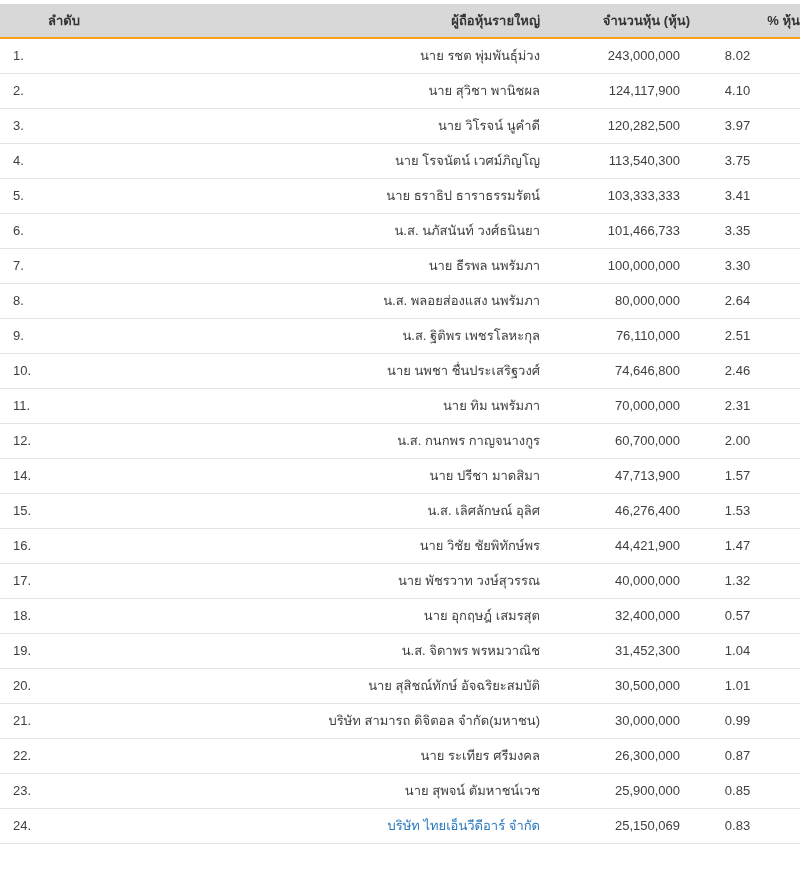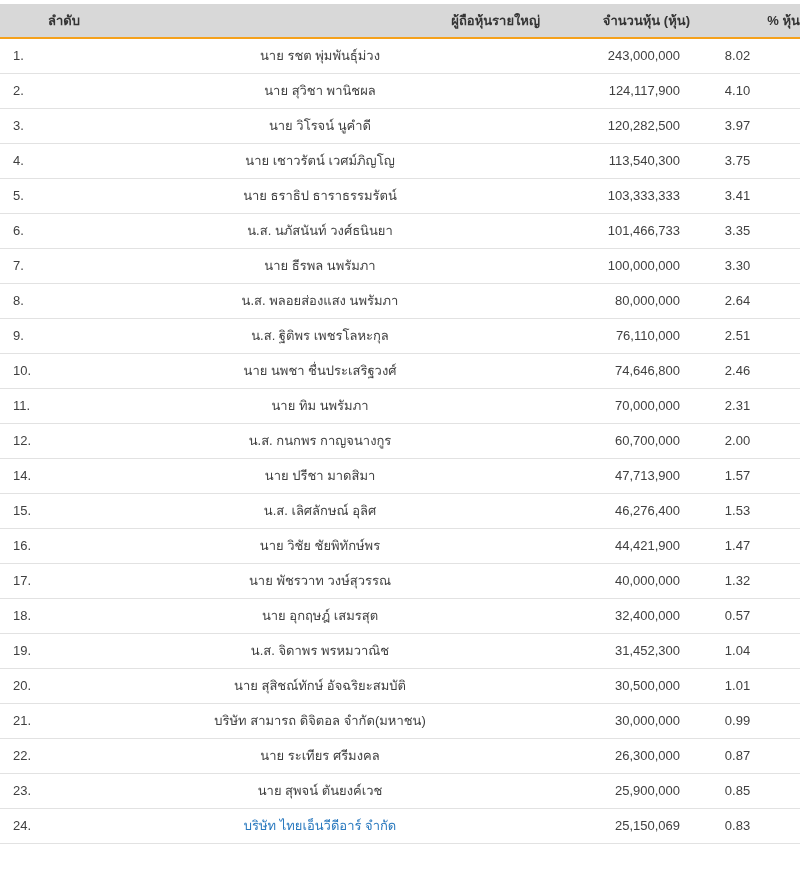--- a/index.html
+++ b/index.html
@@ -39,21 +39,21 @@
     border-bottom: 1px solid var(--row-border, #e2e2e2);
     font-size: 13px;
     color: var(--text, #3f3f3f);
     padding: 0;
     vertical-align: middle;
     line-height: 1.3;
     white-space: nowrap;
     overflow: hidden;
   }
   td.col-rank    { text-align: left;  padding-left: 13px; }
-  td.col-name    { text-align: center;  padding-left: 20px; }
+  td.col-name    { text-align: right;  padding-left: 20px; }
   td.col-shares  { text-align: right; padding-right: 10px; }
   td.col-percent { text-align: center; padding-right: 15px; }
 
   td.col-name a {
     color: var(--link-blue, #2878be);
     text-decoration: none;
     cursor: pointer;
   }
 </style>
 </head>
@@ -88,21 +88,21 @@
         <td class="col-percent">4.10</td>
       </tr>
       <tr>
         <td class="col-rank">3.</td>
         <td class="col-name">นาย วิโรจน์ นูคำดี</td>
         <td class="col-shares">120,282,500</td>
         <td class="col-percent">3.97</td>
       </tr>
       <tr>
         <td class="col-rank">4.</td>
-        <td class="col-name">นาย เชาวรัตน์ เวศม์ภิญโญ</td>
+        <td class="col-name">นาย โรจนัตน์ เวศม์ภิญโญ</td>
         <td class="col-shares">113,540,300</td>
         <td class="col-percent">3.75</td>
       </tr>
       <tr>
         <td class="col-rank">5.</td>
         <td class="col-name">นาย ธราธิป ธาราธรรมรัตน์</td>
         <td class="col-shares">103,333,333</td>
         <td class="col-percent">3.41</td>
       </tr>
       <tr>
@@ -196,21 +196,21 @@
         <td class="col-percent">0.99</td>
       </tr>
       <tr>
         <td class="col-rank">22.</td>
         <td class="col-name">นาย ระเทียร ศรีมงคล</td>
         <td class="col-shares">26,300,000</td>
         <td class="col-percent">0.87</td>
       </tr>
       <tr>
         <td class="col-rank">23.</td>
-        <td class="col-name">นาย สุพจน์ ตันยงค์เวช</td>
+        <td class="col-name">นาย สุพจน์ ตัมหาชน์เวช</td>
         <td class="col-shares">25,900,000</td>
         <td class="col-percent">0.85</td>
       </tr>
       <tr>
         <td class="col-rank">24.</td>
         <td class="col-name"><a href="#">บริษัท ไทยเอ็นวีดีอาร์ จำกัด</a></td>
         <td class="col-shares">25,150,069</td>
         <td class="col-percent">0.83</td>
       </tr>
     </tbody>

